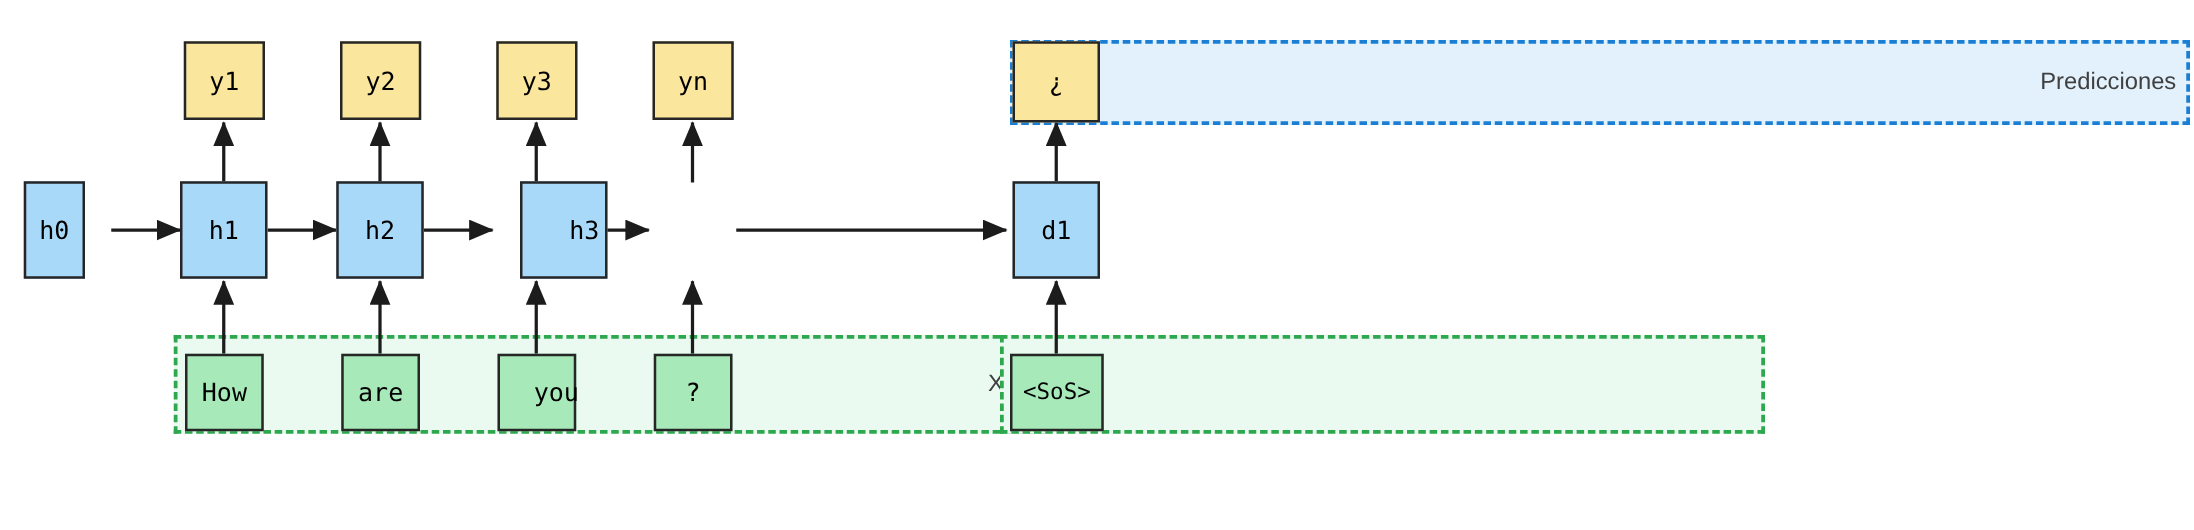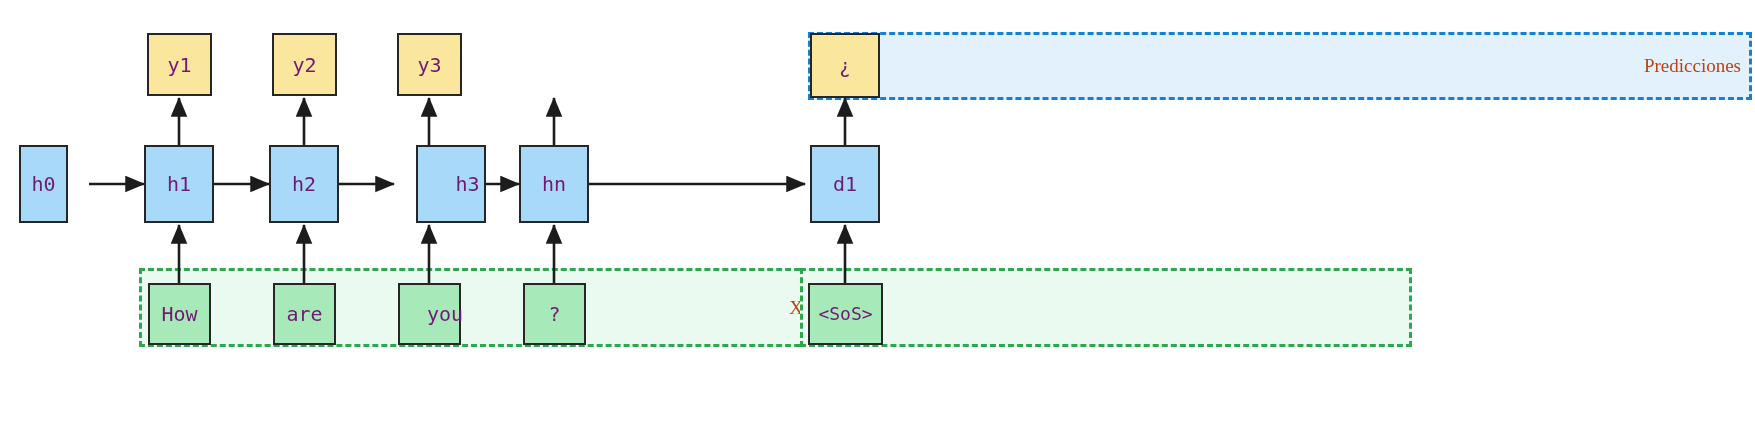--- a/index.html
+++ b/index.html
@@ -29,34 +29,34 @@
     border-color: #2ea84f;
     background: #eafaf0;
   }
   .group-blue {
     border-color: #1a7fd4;
     background: #e3f1fc;
   }
   .group-label {
     position: absolute;
     font-size: 19px;
-    color: #c2410c;
-    font-family: Liberation Serif, serif;
+    color: #404040;
+    font-family: Liberation Sans, sans-serif;
     white-space: nowrap;
   }
 
   
   .node {
     position: absolute;
     border: 2.5px solid #262626;
     display: flex;
     align-items: center;
     justify-content: center;
     font-size: 20px;
-    color: #701a75;
+    color: #000000;
     font-family: "DejaVu Sans Mono", "Liberation Mono", monospace;
     line-height: 1;
     letter-spacing: 0px;
     text-align: center;
   }
   .node-blue   { background: #a9d9f8; }
   .node-yellow { background: #fbe69e; }
   .node-green  { background: #a8e9b9; }
 
   
@@ -106,28 +106,28 @@
       <line x1="304" y1="283" x2="304" y2="225"></line>
       <line x1="429" y1="283" x2="429" y2="225"></line>
       <line x1="554" y1="283" x2="554" y2="225"></line>
       <line x1="845" y1="283" x2="845" y2="225"></line>
     </g>
   </svg>
 
   <div class="node node-yellow" style="left:147px; top:33px; width:65px; height:63px;">y1</div>
   <div class="node node-yellow" style="left:272px; top:33px; width:65px; height:63px;">y2</div>
   <div class="node node-yellow" style="left:397px; top:33px; width:65px; height:63px;">y3</div>
+  <div class="node node-yellow" style="left:522px; top:33px; width:65px; height:63px;">yn</div>
 
   <div class="node node-yellow" style="left:810px; top:33px; width:70px; height:65px;">¿</div>
 
   <div class="node node-blue" style="left:19px; top:145px; width:49px; height:78px;">h0</div>
   <div class="node node-blue" style="left:144px; top:145px; width:70px; height:78px;">h1</div>
   <div class="node node-blue" style="left:269px; top:145px; width:70px; height:78px;">h2</div>
   <div class="node node-blue" style="left:416px; top:145px; width:70px; height:78px;padding-left:33px;">h3</div>
-  <div class="node node-blue" style="left:519px; top:145px; width:70px; height:78px;">hn</div>
 
   <div class="node node-blue" style="left:810px; top:145px; width:70px; height:78px;">d1</div>
 
   <div class="node node-green" style="left:273px; top:283px; width:63px; height:62px;">are</div>
   <div class="node node-green" style="left:148px; top:283px; width:63px; height:62px;">How</div>
   <div class="node node-green" style="left:398px; top:283px; width:63px; height:62px;padding-left:31px;">you</div>
   <div class="node node-green" style="left:523px; top:283px; width:63px; height:62px;">?</div>
 
   <div class="node node-green" style="left:808px; top:283px; width:75px; height:62px; font-size:18px;">&lt;SoS&gt;</div>
 

